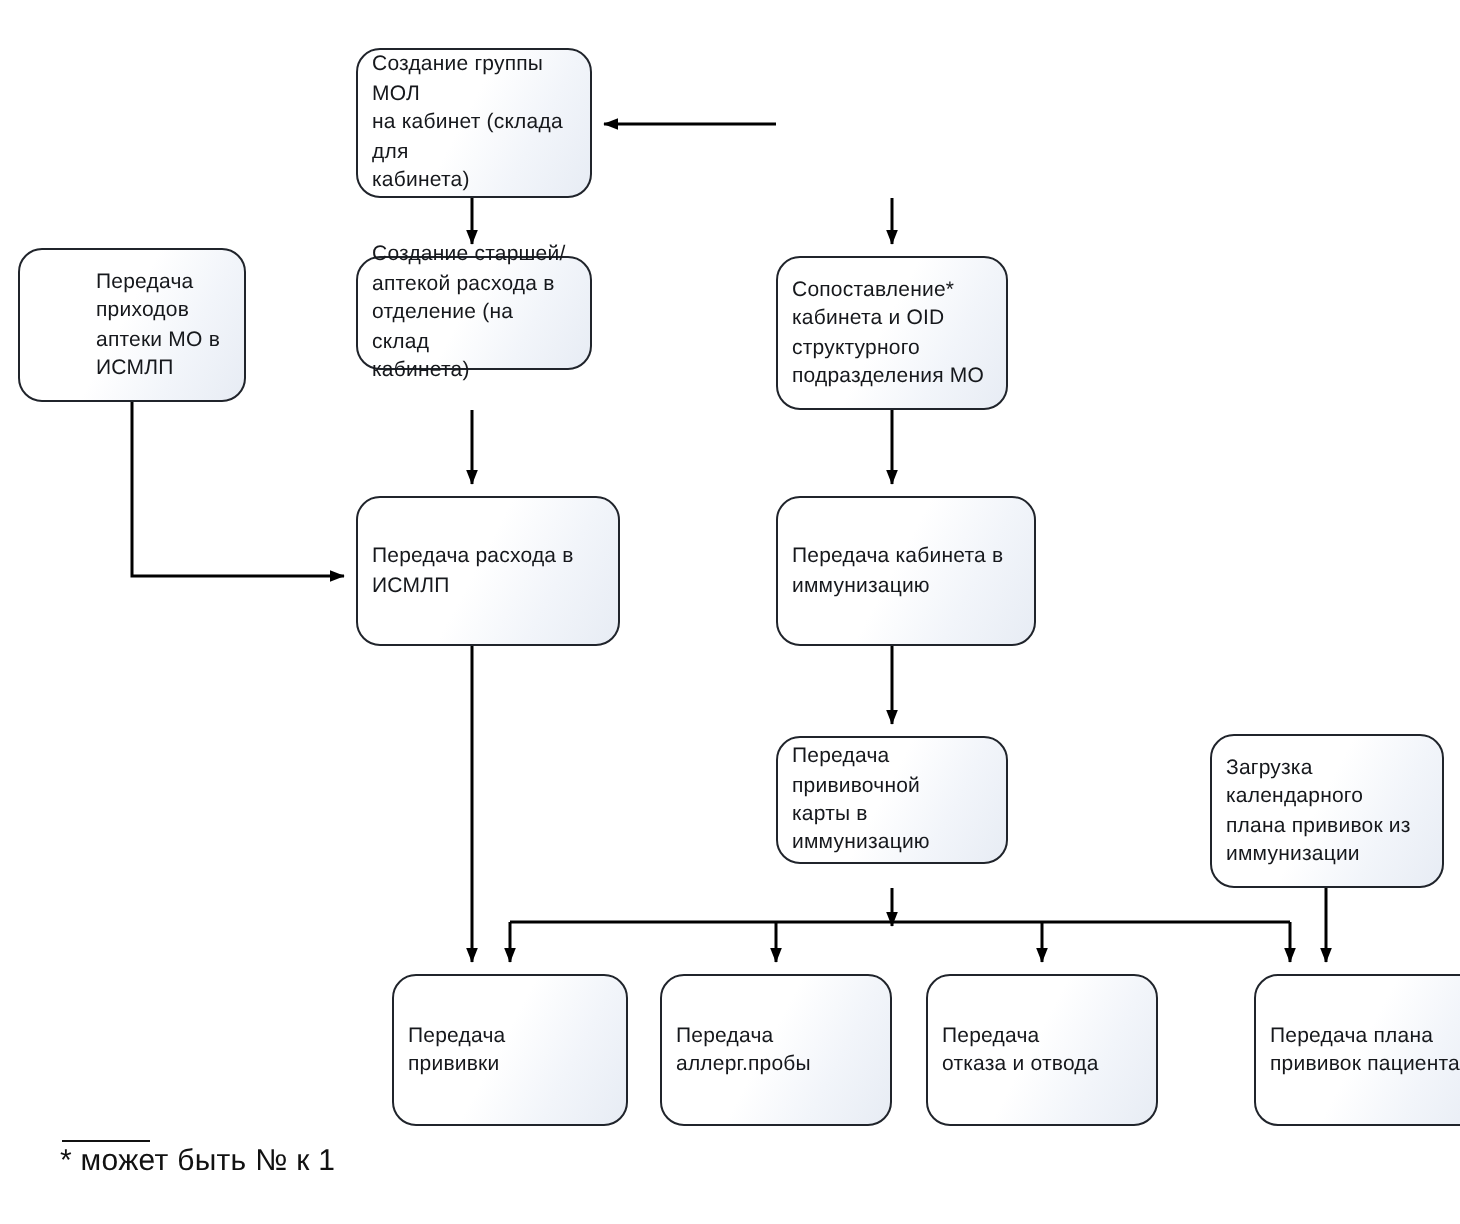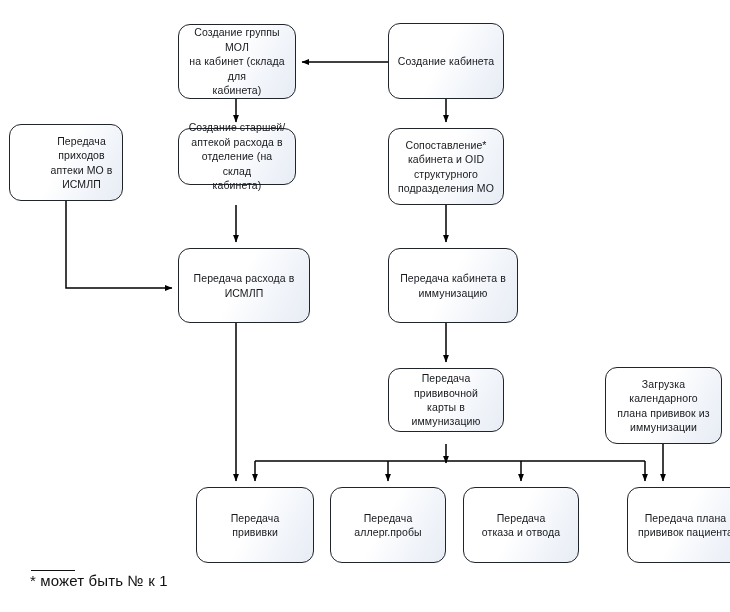--- a/index.html
+++ b/index.html
@@ -29,21 +29,21 @@
   }
   .node {
     position: absolute;
     box-sizing: border-box;
     border: 1px solid #20242b;
     border-radius: 12px;
     background: linear-gradient(118deg, #ffffff 0%, #ffffff 46%, #f2f5fa 72%, #e7ecf4 100%);
     display: flex;
     align-items: center;
     justify-content: center;
-    text-align: center;
+    text-align: left;
     padding: 4px 7px;
     font-size: 10.5px;
     line-height: 1.38;
     color: #16181c;
     letter-spacing: 0.01em;
     z-index: 2;
   }
   .node-label {
     display: block;
     width: 100%;
@@ -107,23 +107,20 @@
       <path d="M663,444 L663,481" marker-end="url(#arrowhead)"></path>
     </g>
   </svg>
 
   <div class="node" style="left:178px; top:24px; width:118px; height:75px;">
     <span class="node-label">Создание группы МОЛ
 на кабинет (склада для
 кабинета)</span>
   </div>
 
-  <div class="node" style="left:388px; top:23px; width:116px; height:76px;">
-    <span class="node-label">Создание кабинета</span>
-  </div>
 
   <div class="node" style="left:9px; top:124px; width:114px; height:77px;padding-left:38px;">
     <span class="node-label">Передача приходов
 аптеки МО в ИСМЛП</span>
   </div>
 
   <div class="node" style="left:178px; top:128px; width:118px; height:57px;">
     <span class="node-label">Создание старшей/
 аптекой  расхода в
 отделение (на склад

